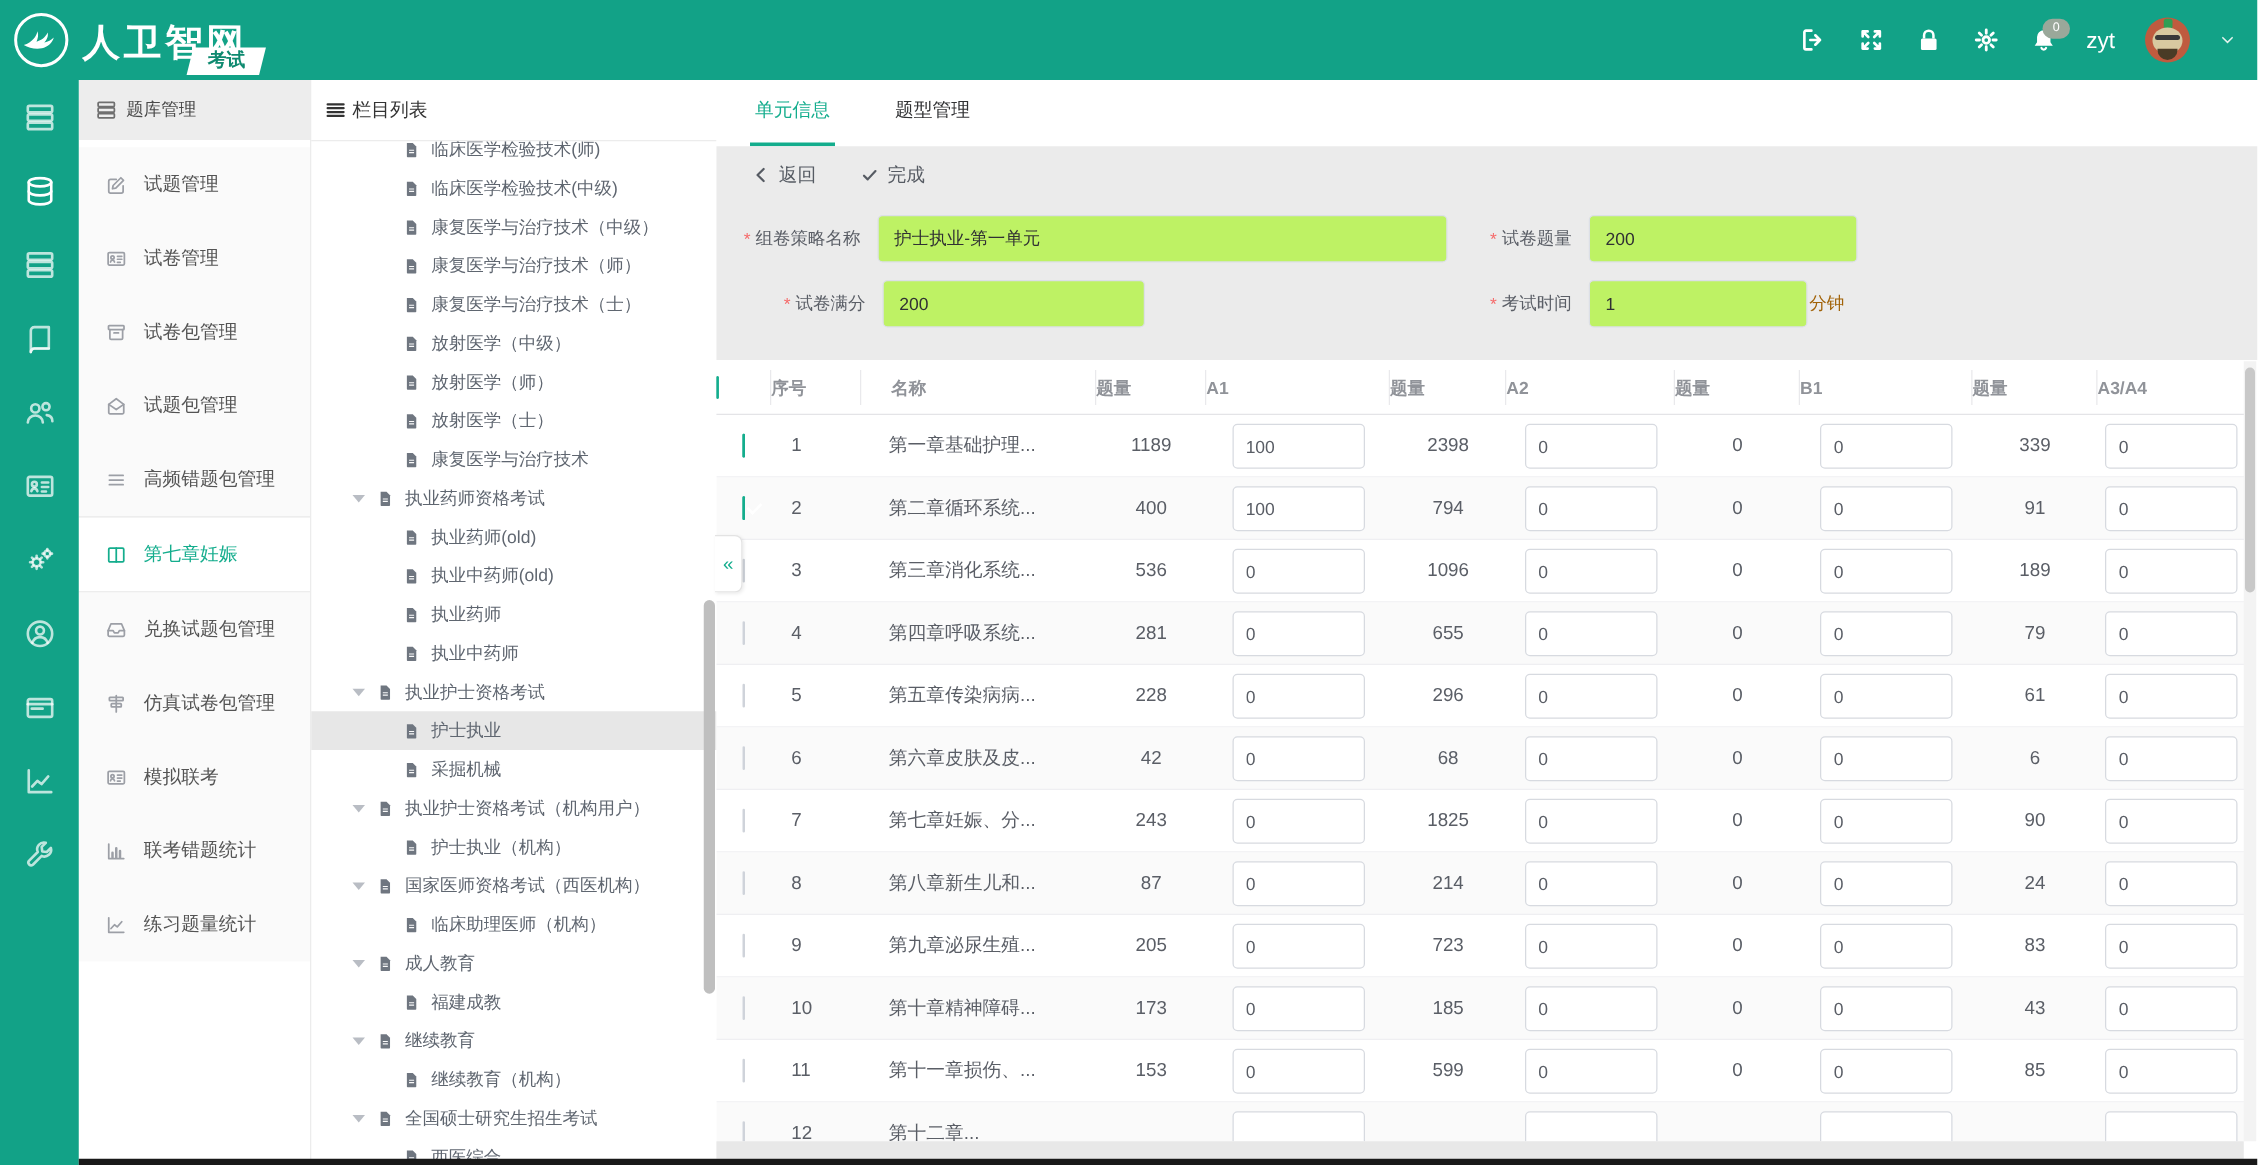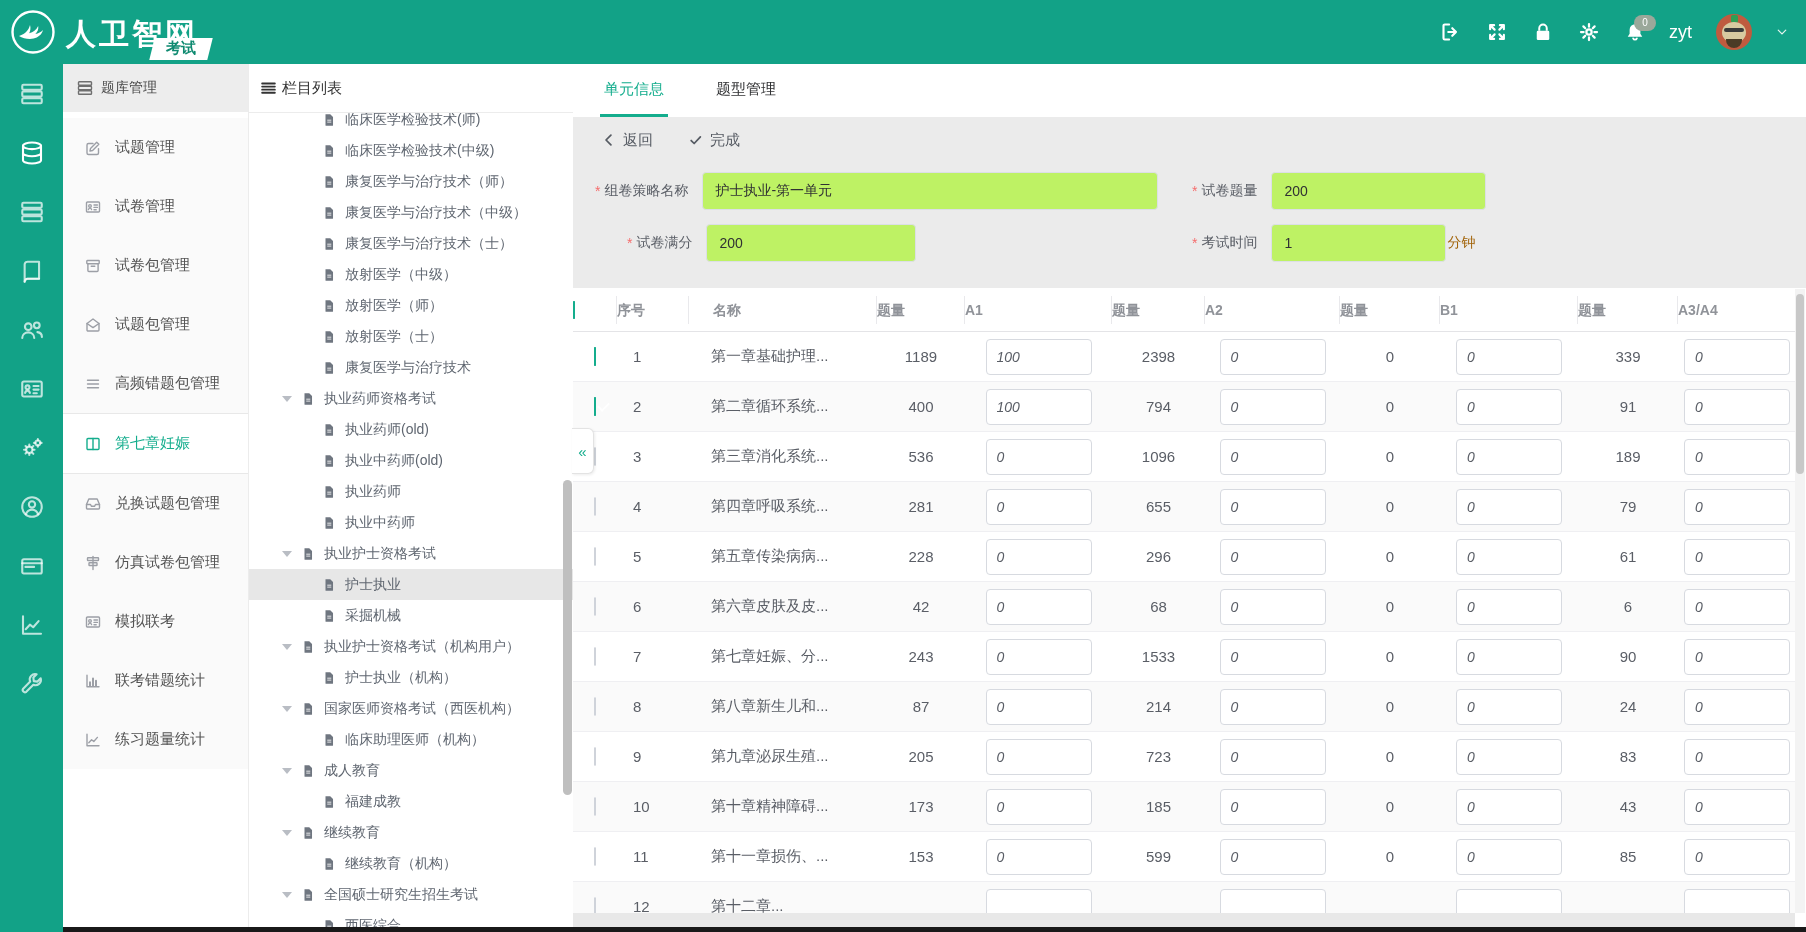--- a/index.html
+++ b/index.html
@@ -87,21 +87,21 @@
   .th.left{text-align:left;padding-left:24px;}
   .rows{position:absolute;top:268px;left:0;width:1223px;height:581px;overflow:hidden;}
   .tr{display:grid;grid-template-columns:44px 72px 188px 88px 147px 93px 135px 100px 138px 100px 118px;
     align-items:center;height:50px;border-bottom:1px solid #efeff2;box-sizing:border-box;background:#fff;}
   .tr.alt{background:#fafafa;}
   .td{font-size:15px;color:#5a5e66;text-align:center;}
   .td.idx{text-align:left;padding-left:16px;}
   .td.nm{text-align:left;padding-left:22px;white-space:nowrap;overflow:hidden;}
   .td.cin{display:flex;justify-content:center;}
   .td .rinput{width:106px;height:36px;border:1px solid #d7dae0;border-radius:4px;box-sizing:border-box;
-    font-size:14px;color:#5a5e66;padding:0 10px;font-family:inherit;background:#fff;outline:none;font-style:italic;}
+    font-size:14px;color:#5a5e66;padding:0 10px;font-family:inherit;background:#fff;outline:none;}
   
   .cb{width:18px;height:18px;border:1px solid #cfd3da;border-radius:3px;background:#fff;margin:0 auto;position:relative;cursor:pointer;box-sizing:border-box;}
   .cb.on{background:#14ad8d;border-color:#14ad8d;}
   .cb.on::after{content:"";position:absolute;left:5px;top:2px;width:5px;height:9px;border:solid #fff;border-width:0 2px 2px 0;transform:rotate(45deg);}
   .cb.ind{background:#14ad8d;border-color:#14ad8d;}
   .cb.ind::after{content:"";position:absolute;left:3px;top:7px;width:10px;height:2px;background:#fff;}
   
   .hscroll{position:absolute;top:849px;left:0;width:1222px;height:14px;background:#e8e8e8;}
   .vscroll{position:absolute;left:1795px;top:289px;width:10px;height:624px;background:#f3f3f3;z-index:25;}
   .vthumb{position:absolute;left:1px;top:5px;width:8px;height:180px;background:#c8c8c8;border-radius:4px;}
@@ -418,30 +418,30 @@
           </span>
           <span>临床医学检验技术(中级)</span>
         </div>
         <div class="tree-item child">
           <span class="fic">
             <svg width="100%" height="100%" viewBox="0 0 16 16">
               <path d="M4 1.5h5.4l3.2 3.2V14a.7.7 0 0 1-.7.7H4.7a.7.7 0 0 1-.7-.7z" fill="currentColor"></path>
               <path d="M6 8.2h4.6M6 10.4h4.6" stroke="#fafafa" stroke-width="1"></path>
             </svg>
           </span>
+          <span>康复医学与治疗技术（中级）</span>
+        </div>
+        <div class="tree-item child">
+          <span class="fic">
+            <svg width="100%" height="100%" viewBox="0 0 16 16">
+              <path d="M4 1.5h5.4l3.2 3.2V14a.7.7 0 0 1-.7.7H4.7a.7.7 0 0 1-.7-.7z" fill="currentColor"></path>
+              <path d="M6 8.2h4.6M6 10.4h4.6" stroke="#fafafa" stroke-width="1"></path>
+            </svg>
+          </span>
           <span>康复医学与治疗技术（师）</span>
-        </div>
-        <div class="tree-item child">
-          <span class="fic">
-            <svg width="100%" height="100%" viewBox="0 0 16 16">
-              <path d="M4 1.5h5.4l3.2 3.2V14a.7.7 0 0 1-.7.7H4.7a.7.7 0 0 1-.7-.7z" fill="currentColor"></path>
-              <path d="M6 8.2h4.6M6 10.4h4.6" stroke="#fafafa" stroke-width="1"></path>
-            </svg>
-          </span>
-          <span>康复医学与治疗技术（中级）</span>
         </div>
         <div class="tree-item child">
           <span class="fic">
             <svg width="100%" height="100%" viewBox="0 0 16 16">
               <path d="M4 1.5h5.4l3.2 3.2V14a.7.7 0 0 1-.7.7H4.7a.7.7 0 0 1-.7-.7z" fill="currentColor"></path>
               <path d="M6 8.2h4.6M6 10.4h4.6" stroke="#fafafa" stroke-width="1"></path>
             </svg>
           </span>
           <span>康复医学与治疗技术（士）</span>
         </div>
@@ -850,21 +850,21 @@
           </div>
         </div>
         <div class="tr">
           <div class="td "><span class="cb"></span></div>
           <div class="td idx">7</div>
           <div class="td nm">第七章妊娠、分...</div>
           <div class="td ">243</div>
           <div class="td cin">
             <input class="rinput" value="0" style="">
           </div>
-          <div class="td ">1533</div>
+          <div class="td ">1825</div>
           <div class="td cin">
             <input class="rinput" value="0" style="">
           </div>
           <div class="td ">0</div>
           <div class="td cin">
             <input class="rinput" value="0" style="">
           </div>
           <div class="td ">90</div>
           <div class="td cin">
             <input class="rinput" value="0" style="">

